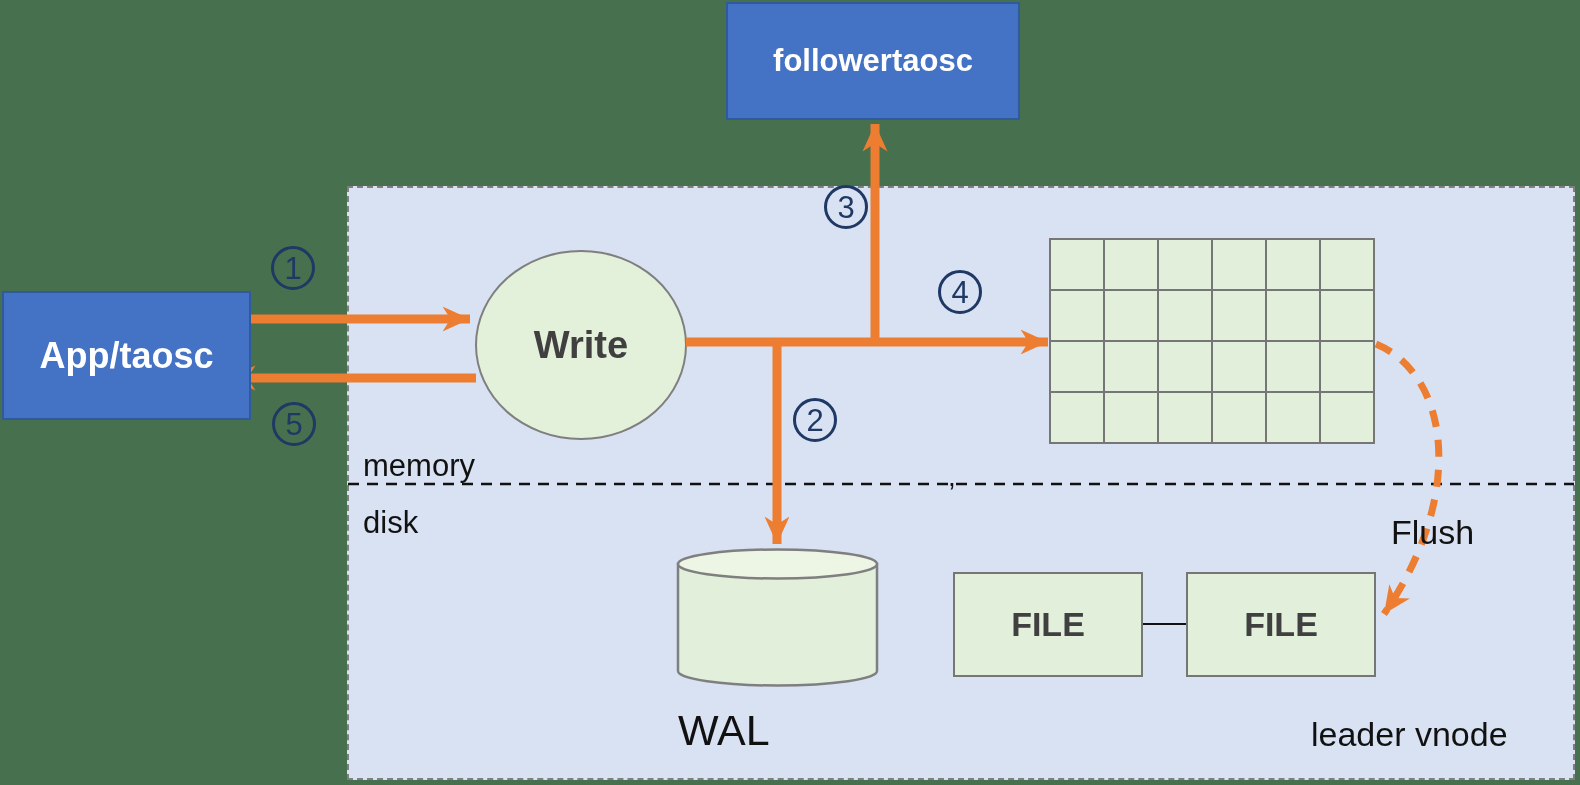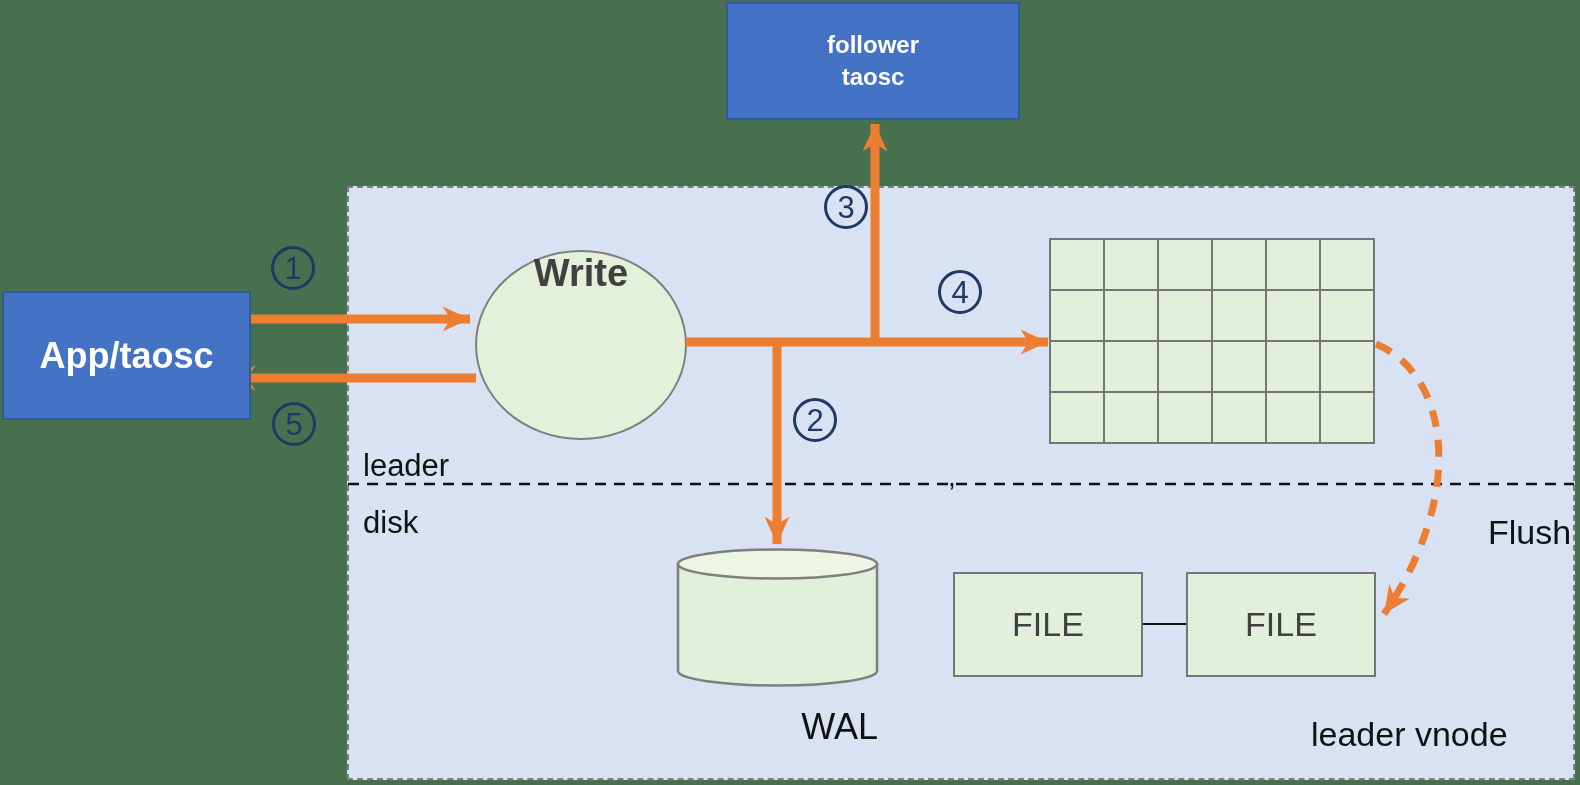--- a/index.html
+++ b/index.html
@@ -33,56 +33,56 @@
   
   .blue-node{
     background:var(--c-node_blue);
     border:2px solid var(--c-node_blue_border);
     box-sizing:border-box;
     color:#ffffff;font-weight:bold;
     display:flex;align-items:center;justify-content:center;
     z-index:4;text-align:center;
   }
   .app-node{left:2px;top:291px;width:249px;height:129px;font-size:36px;}
-  .follower-node{left:726px;top:2px;width:294px;height:118px;font-size:24px;flex-direction:column;line-height:1.32;}
+  .follower-node{left:726px;top:2px;width:294px;height:118px;font-size:31px;flex-direction:row;line-height:1.32;}
   
   .write-node{
     left:475px;top:250px;width:212px;height:190px;
     background:#E3F0DA;border:2.5px solid var(--c-panel_border);
     border-radius:50%;box-sizing:border-box;
-    display:flex;justify-content:center;
+    display:flex;align-items:center;justify-content:center;
     font-size:38px;font-weight:bold;color:var(--c-dark_text);
     z-index:2;
   }
   
   .mem-grid{
     left:1049px;top:238px;width:326px;height:206px;
     display:grid;gap:2px;background:var(--c-node_green_border);
     border:2px solid var(--c-node_green_border);
     box-sizing:border-box;z-index:2;
   }
   .mem-grid .cell{background:var(--c-node_green);}
   
   .file-node{
     width:190px;height:105px;top:572px;
     background:var(--c-node_green);
     border:2.5px solid var(--c-node_green_border);
     box-sizing:border-box;
     display:flex;align-items:center;justify-content:center;
-    font-size:34px;font-weight:normal;color:var(--c-dark_text);
+    font-size:34px;font-weight:bold;color:var(--c-dark_text);
     z-index:2;
   }
   .file-1{left:953px;}
   .file-2{left:1186px;}
   
   .plain-label{color:var(--c-black_text);z-index:4;}
-  .wal-label{left:678px;top:706px;width:200px;text-align:right;font-size:36px;}
+  .wal-label{left:678px;top:706px;width:200px;text-align:left;font-size:43px;}
   .memory-label{left:363px;top:448px;font-size:31px;}
   .disk-label{left:363px;top:489px;font-size:31px;margin-top:16px;}
-  .flush-label{left:1488px;top:513px;font-size:34px;}
+  .flush-label{left:1391px;top:513px;font-size:34px;}
   .leader-label{left:1311px;top:715px;width:240px;text-align:left;font-size:34px;}
   .tick-label{left:948px;top:461px;font-size:28px;}
   
   .step{
     width:44px;height:44px;border:3px solid var(--c-step_navy);
     border-radius:50%;box-sizing:border-box;
     display:flex;align-items:center;justify-content:center;
     font-size:31px;color:var(--c-step_navy);
     z-index:5;line-height:1;
   }
@@ -175,21 +175,21 @@
 
   <div class="abs blue-node app-node">
     <span>App/taosc</span>
   </div>
   <div class="abs blue-node follower-node">
     <span>follower</span>
     <span>taosc</span>
   </div>
 
   <div class="abs plain-label wal-label">WAL</div>
-  <div class="abs plain-label memory-label">leader</div>
+  <div class="abs plain-label memory-label">memory</div>
   <div class="abs plain-label disk-label">disk</div>
   <div class="abs plain-label flush-label">Flush</div>
   <div class="abs plain-label leader-label">leader vnode</div>
   <div class="abs plain-label tick-label">,</div>
 
   <div class="abs step step-1">1</div>
   <div class="abs step step-2">2</div>
   <div class="abs step step-3">3</div>
   <div class="abs step step-4">4</div>
   <div class="abs step step-5">5</div>

